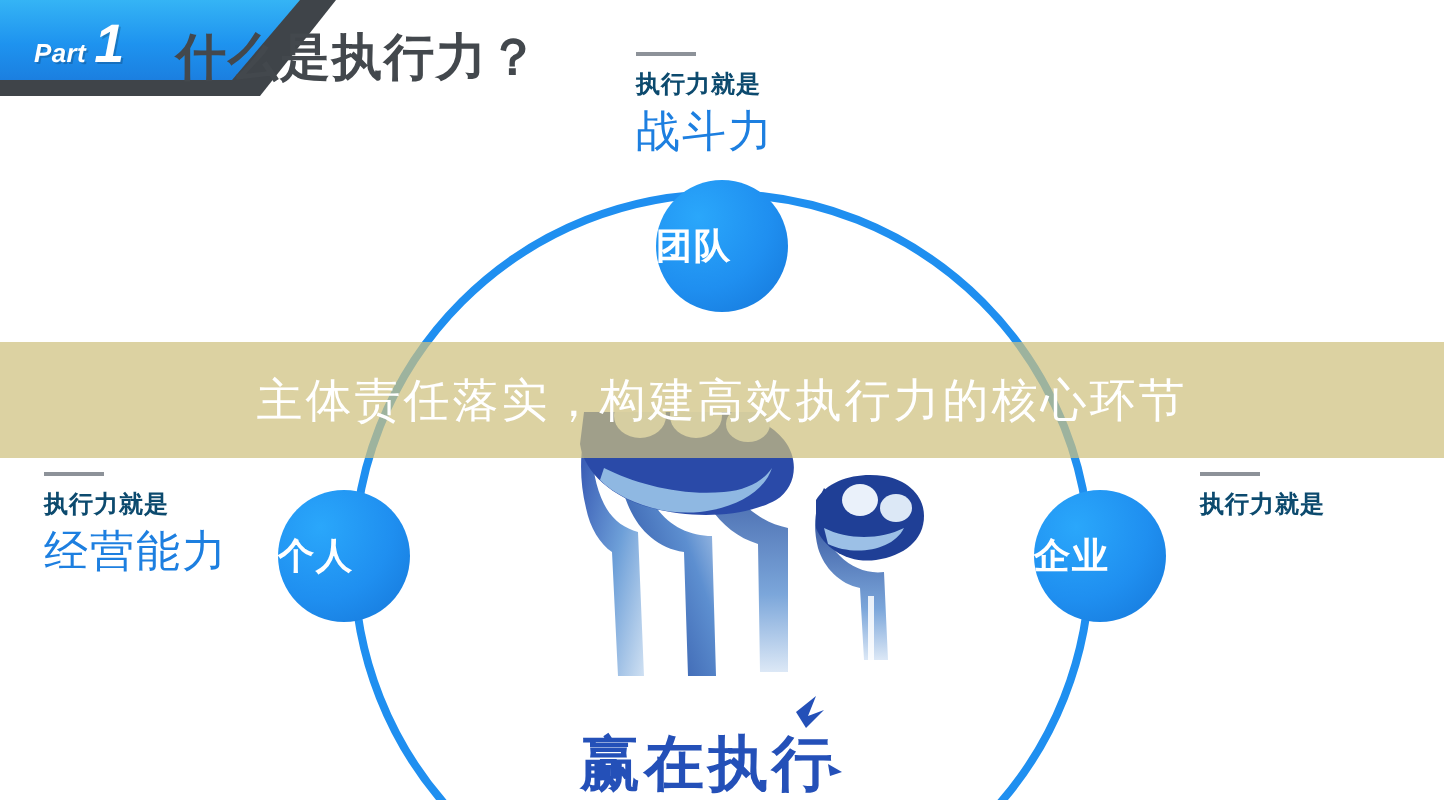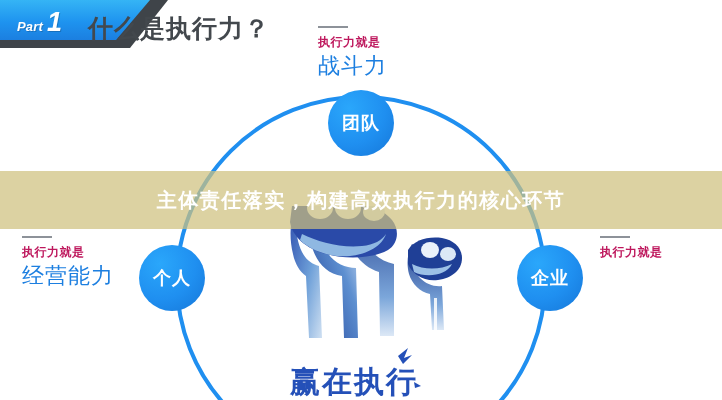--- a/index.html
+++ b/index.html
@@ -90,21 +90,20 @@
     box-sizing: border-box;
   }
 
   
   .node {
     position: absolute;
     border-radius: 50%;
     background: radial-gradient(circle at 32% 28%, #2aa7fb 0%, #1f8ff0 55%, #1576d8 100%);
     display: flex;
     align-items: center;
-    justify-content: center;
     color: #ffffff;
     font-weight: bold;
     letter-spacing: 1px;
   }
   .node-team {
     left: 328px;
     top: 90px;
     width: 66px;
     height: 66px;
     font-size: 18px;
@@ -130,21 +129,21 @@
   }
   .label-rule {
     width: 30px;
     height: 2px;
     background: #8d9299;
     margin-bottom: 6px;
   }
   .label-small {
     font-size: 12px;
     font-weight: bold;
-    color: #be185d;
+    color: #0c4a6e;
     letter-spacing: 0.5px;
     white-space: nowrap;
     margin-bottom: 2px;
   }
   .label-big {
     font-size: 22px;
     font-weight: normal;
     color: #1d7fe0;
     letter-spacing: 1px;
     white-space: nowrap;
@@ -185,22 +184,22 @@
   }
   .overlay-text {
     position: absolute;
     left: 0;
     top: 171px;
     width: 722px;
     height: 58px;
     display: flex;
     align-items: center;
     justify-content: center;
-    font-size: 20px;
-    font-weight: bold;
+    font-size: 23px;
+    font-weight: normal;
     color: #ffffff;
     letter-spacing: 1.5px;
     white-space: nowrap;
   }
 </style>
 </head>
 <body>
 
 <div id="stage">
 

